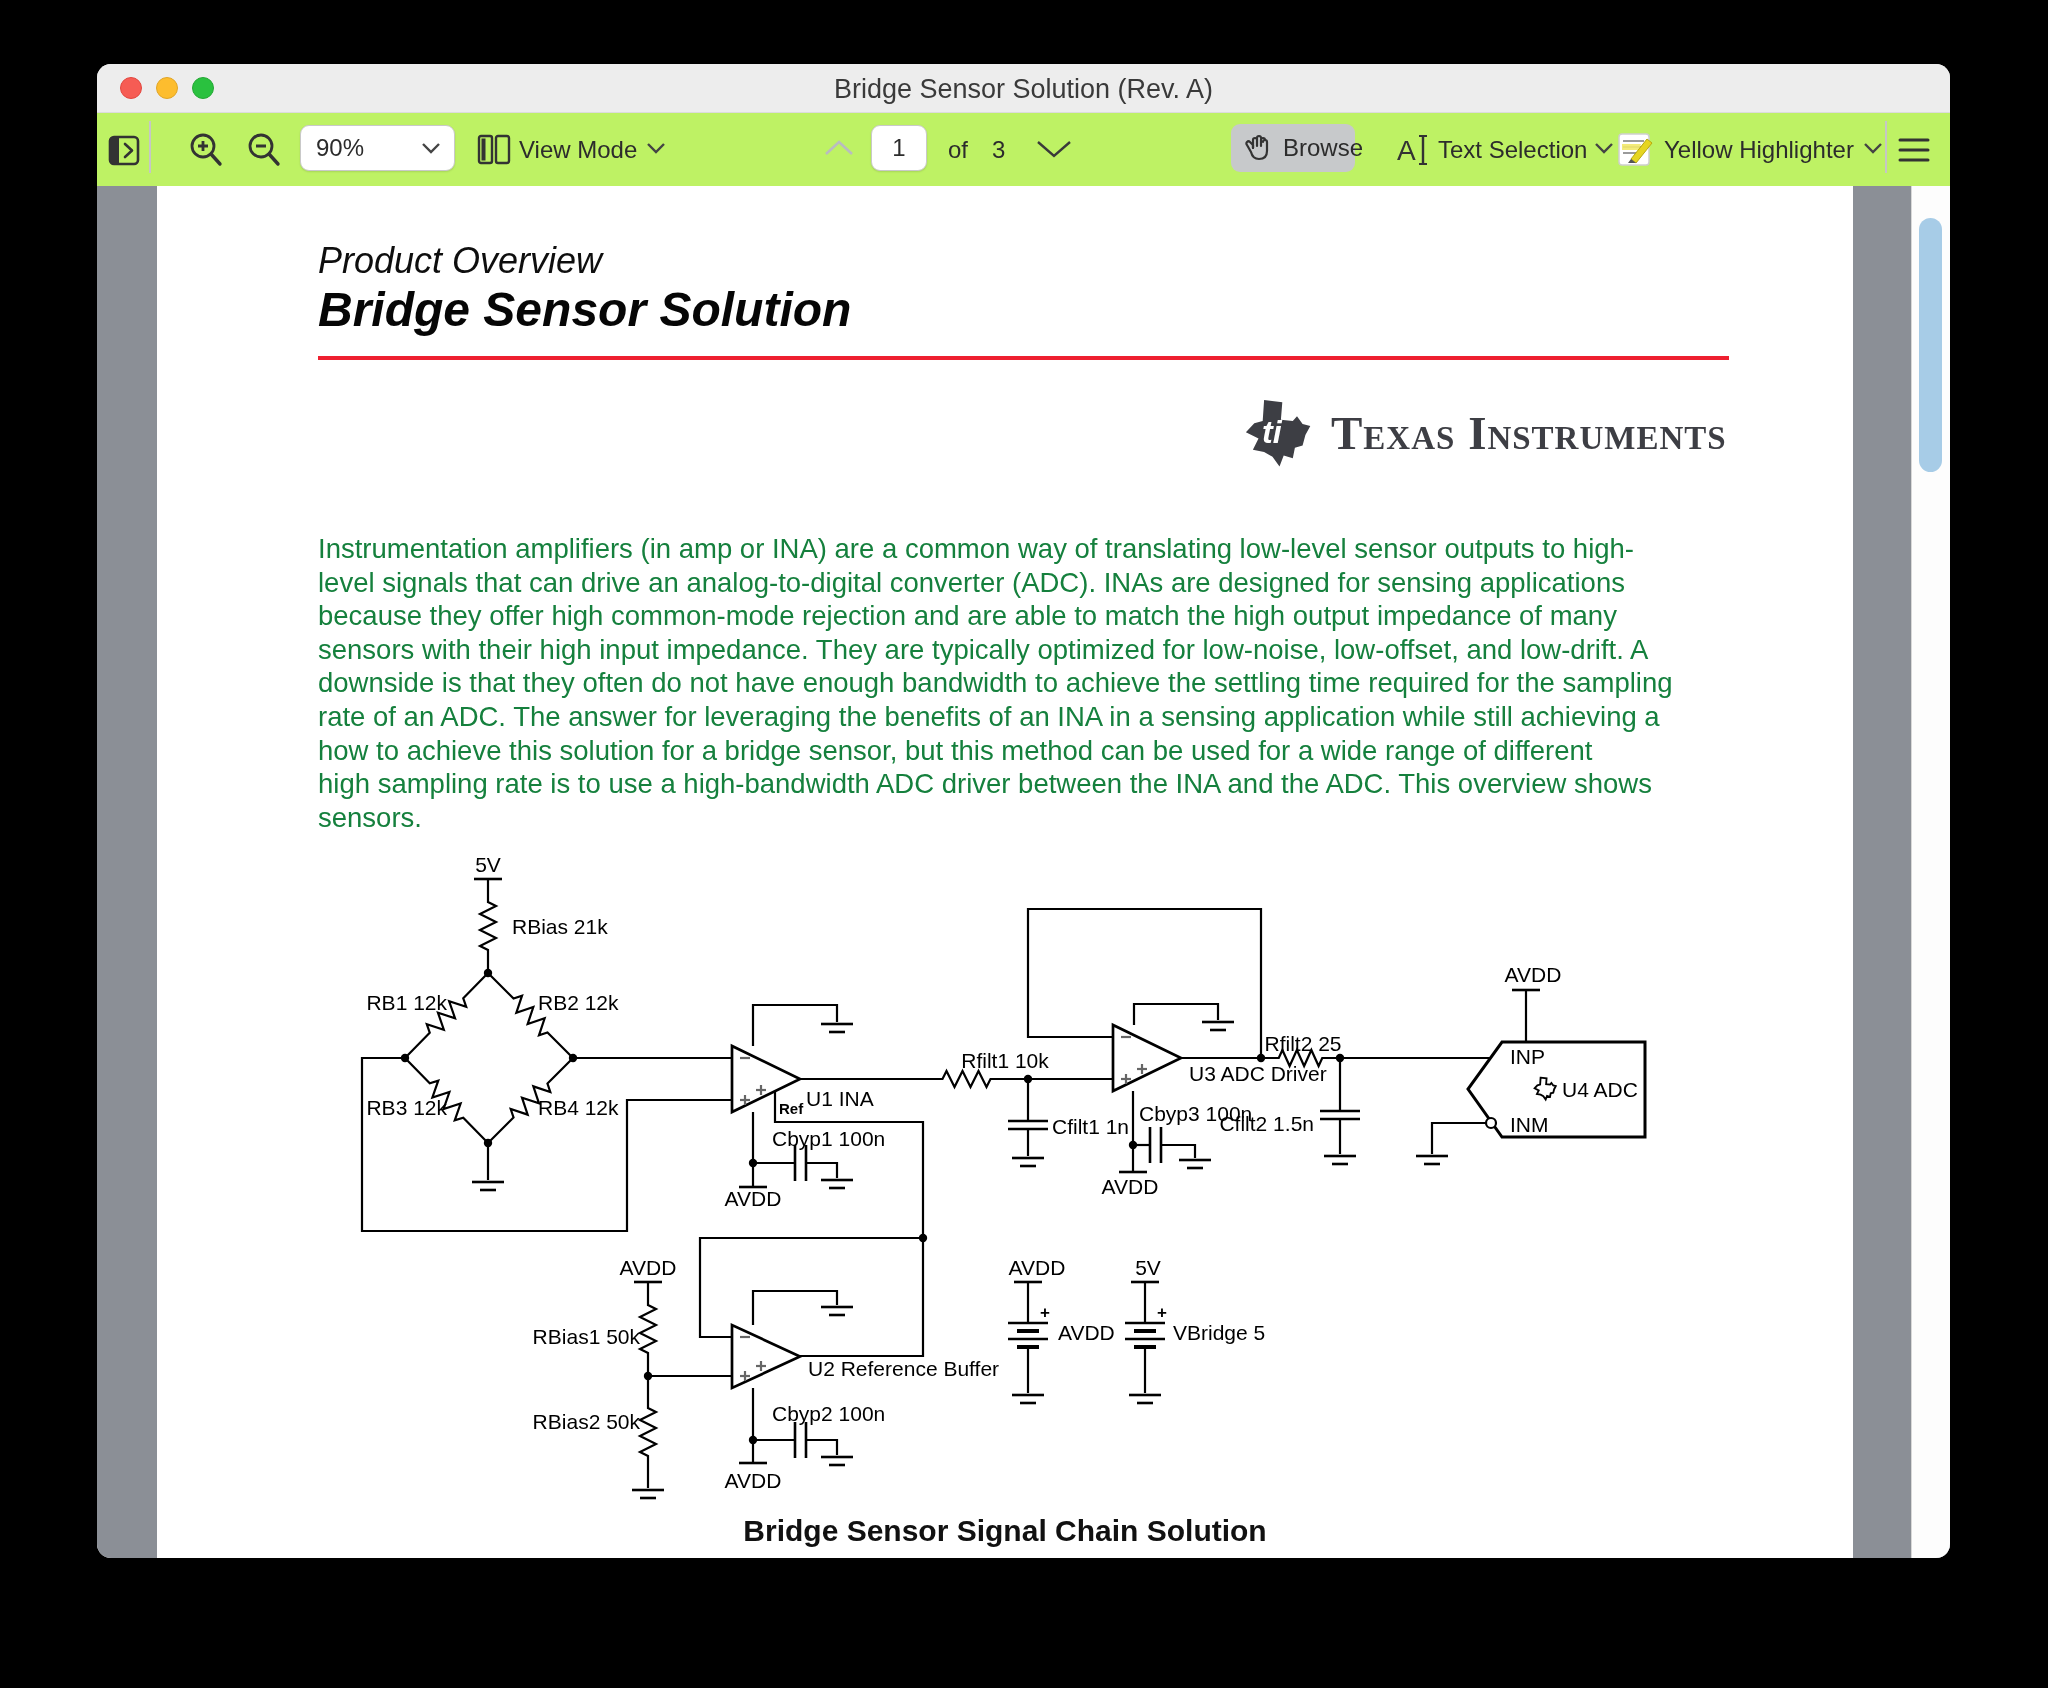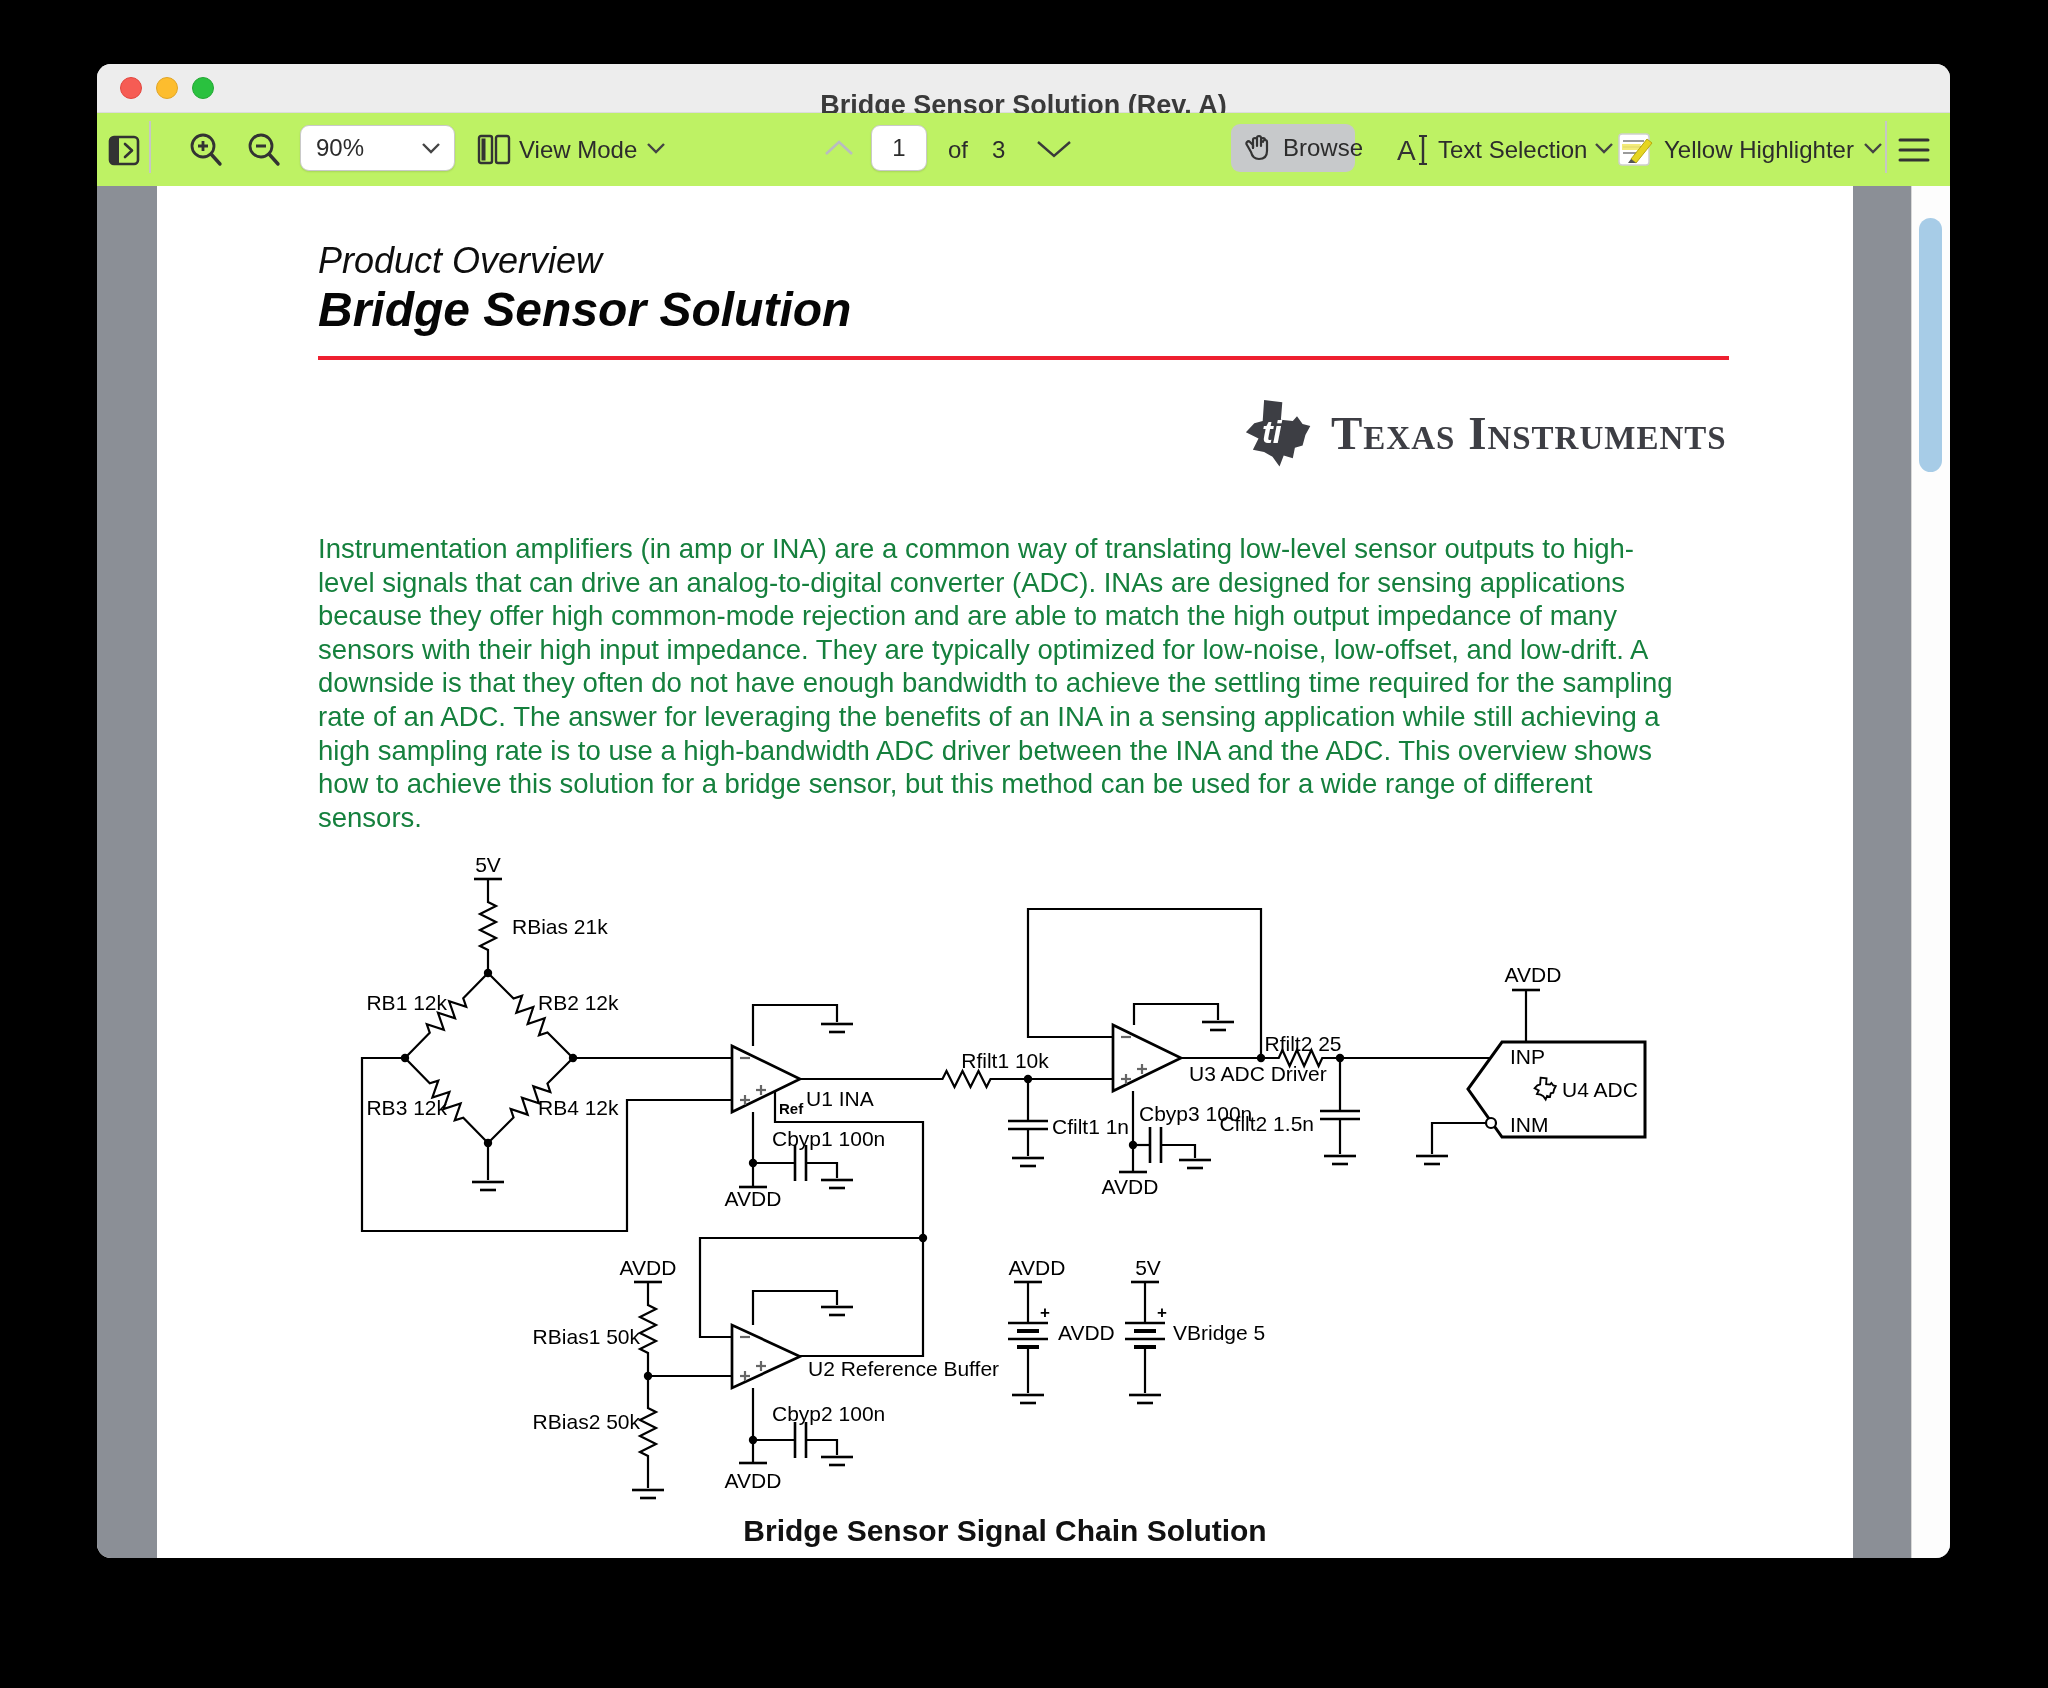--- a/index.html
+++ b/index.html
@@ -6,21 +6,21 @@
             font-family:"Liberation Sans",sans-serif;}
   .abs{position:absolute;}
   #window{left:97px;top:64px;width:1853px;height:1494px;background:#ececec;border-radius:14px;
           overflow:hidden;}
   
   #titlebar{left:0;top:0;right:0;height:48px;background:#ededed;border-bottom:1px solid #dcdcdc;}
   .tl{width:22px;height:22px;border-radius:50%;top:13px;}
   #tl-close{left:23px;background:#f65c54;border:1px solid #e2473f;box-sizing:border-box;}
   #tl-min{left:59px;background:#fdbd2e;border:1px solid #e0a527;box-sizing:border-box;}
   #tl-zoom{left:95px;background:#2ac13f;border:1px solid #24a834;box-sizing:border-box;}
-  #win-title{left:0;right:0;top:10px;text-align:center;font-size:27px;font-weight:bold;color:#3a3a3a;margin-top:16px;}
+  #win-title{left:0;right:0;top:10px;text-align:center;font-size:27px;font-weight:normal;color:#3a3a3a;}
   
   #toolbar{left:0;top:49px;right:0;height:73px;background:#bef264;border-bottom:2px solid #a6a6a6;}
   .tbtn{display:flex;align-items:center;justify-content:center;}
   .tsep{width:2px;top:8px;height:52px;background:#c6c6c6;}
   .tlabel{font-size:24px;color:#2c2c2c;white-space:nowrap;}
   .combo{background:#fff;border:1px solid #c9c9c9;border-radius:9px;height:46px;top:12px;
          box-shadow:0 1px 2px rgba(0,0,0,.12);display:flex;align-items:center;box-sizing:border-box;}
   .pill{background:#c7c9cb;border-radius:9px;height:48px;top:11px;display:flex;align-items:center;}
   svg{display:block;}
   
@@ -198,22 +198,22 @@
         <span id="brand-text">Texas Instruments</span>
       </div>
 
       <div id="para" class="abs">
         <div>Instrumentation amplifiers (in amp or INA) are a common way of translating low-level sensor outputs to high-</div>
         <div>level signals that can drive an analog-to-digital converter (ADC). INAs are designed for sensing applications</div>
         <div>because they offer high common-mode rejection and are able to match the high output impedance of many</div>
         <div>sensors with their high input impedance. They are typically optimized for low-noise, low-offset, and low-drift. A</div>
         <div>downside is that they often do not have enough bandwidth to achieve the settling time required for the sampling</div>
         <div>rate of an ADC. The answer for leveraging the benefits of an INA in a sensing application while still achieving a</div>
+        <div>how to achieve this solution for a bridge sensor, but this method can be used for a wide range of different</div>
         <div>high sampling rate is to use a high-bandwidth ADC driver between the INA and the ADC. This overview shows</div>
-        <div>how to achieve this solution for a bridge sensor, but this method can be used for a wide range of different</div>
         <div>sensors.</div>
       </div>
 
       <div id="circuit-wrap" class="abs">
         <svg id="circuit" width="1420" height="720" viewBox="300 840 1420 720">
             <line x1="474" y1="879" x2="502" y2="879" stroke="#000" stroke-width="2.6"></line>
             <polyline points="488,879 488,902 496,906 480,914 496,922 480,930 496,938 480,946 488,950 488,973" fill="none" stroke="#000" stroke-width="2.2"></polyline>
             <polyline points="488,973 463.2673441195213,998.3286234920565 466.19657893558224,1006.7796342832208 449.1598798904462,1001.3251970395212 455.01834952256803,1018.2272186218498 437.98165047743197,1012.7727813781502 443.8401201095538,1029.674802960479 426.80342106441776,1024.220365716779 429.7326558804787,1032.6713765079435 405,1058" fill="none" stroke="#000" stroke-width="2.2"></polyline>
             <polyline points="488,973 513.5294372515228,998.5294372515228 522.0147186257615,995.7010101267766 516.357864376269,1012.6715728752539 533.3284271247462,1007.0147186257614 527.6715728752538,1023.9852813742386 544.642135623731,1018.3284271247461 538.9852813742385,1035.2989898732233 547.4705627484772,1032.470562748477 573,1058" fill="none" stroke="#000" stroke-width="2.2"></polyline>
             <polyline points="405,1058 429.7326558804787,1083.3286234920565 438.25100540304675,1080.6014048702066 432.39253577092484,1097.5034264525355 449.42923481606095,1092.0489892088356 443.57076518393905,1108.9510107911644 460.60746422907516,1103.4965735474645 454.74899459695325,1120.3985951297934 463.2673441195213,1117.6713765079435 488,1143" fill="none" stroke="#000" stroke-width="2.2"></polyline>

